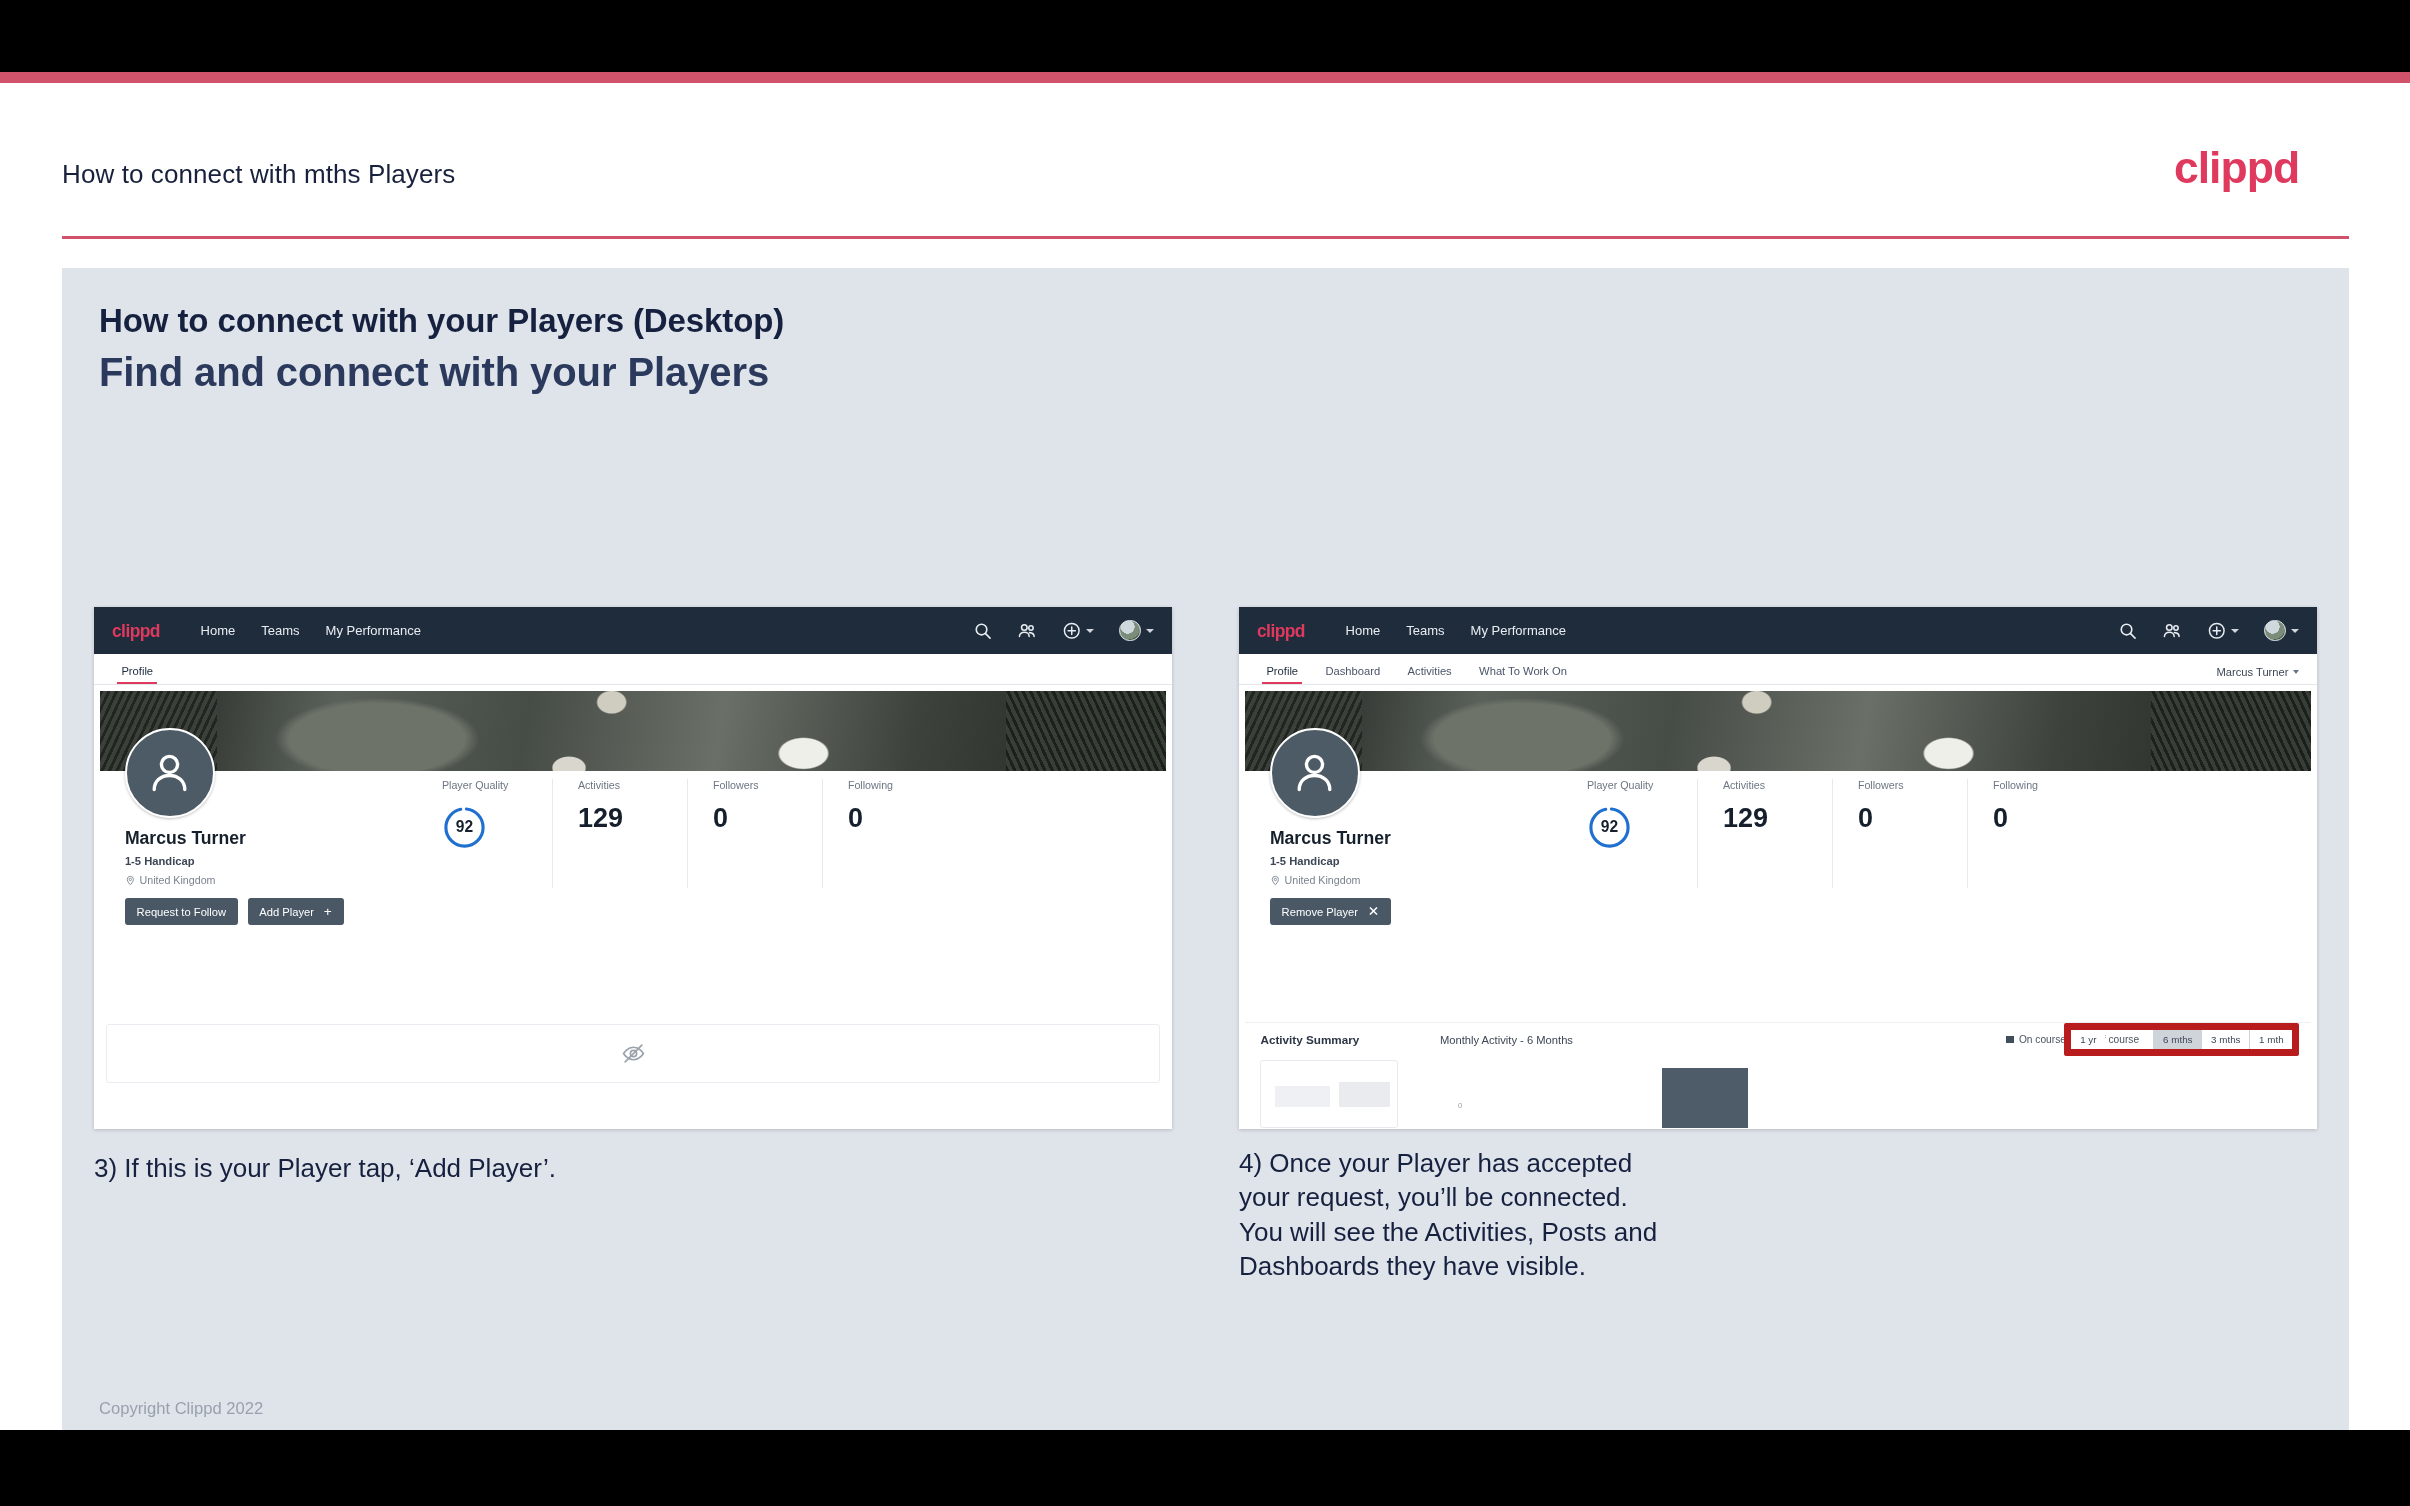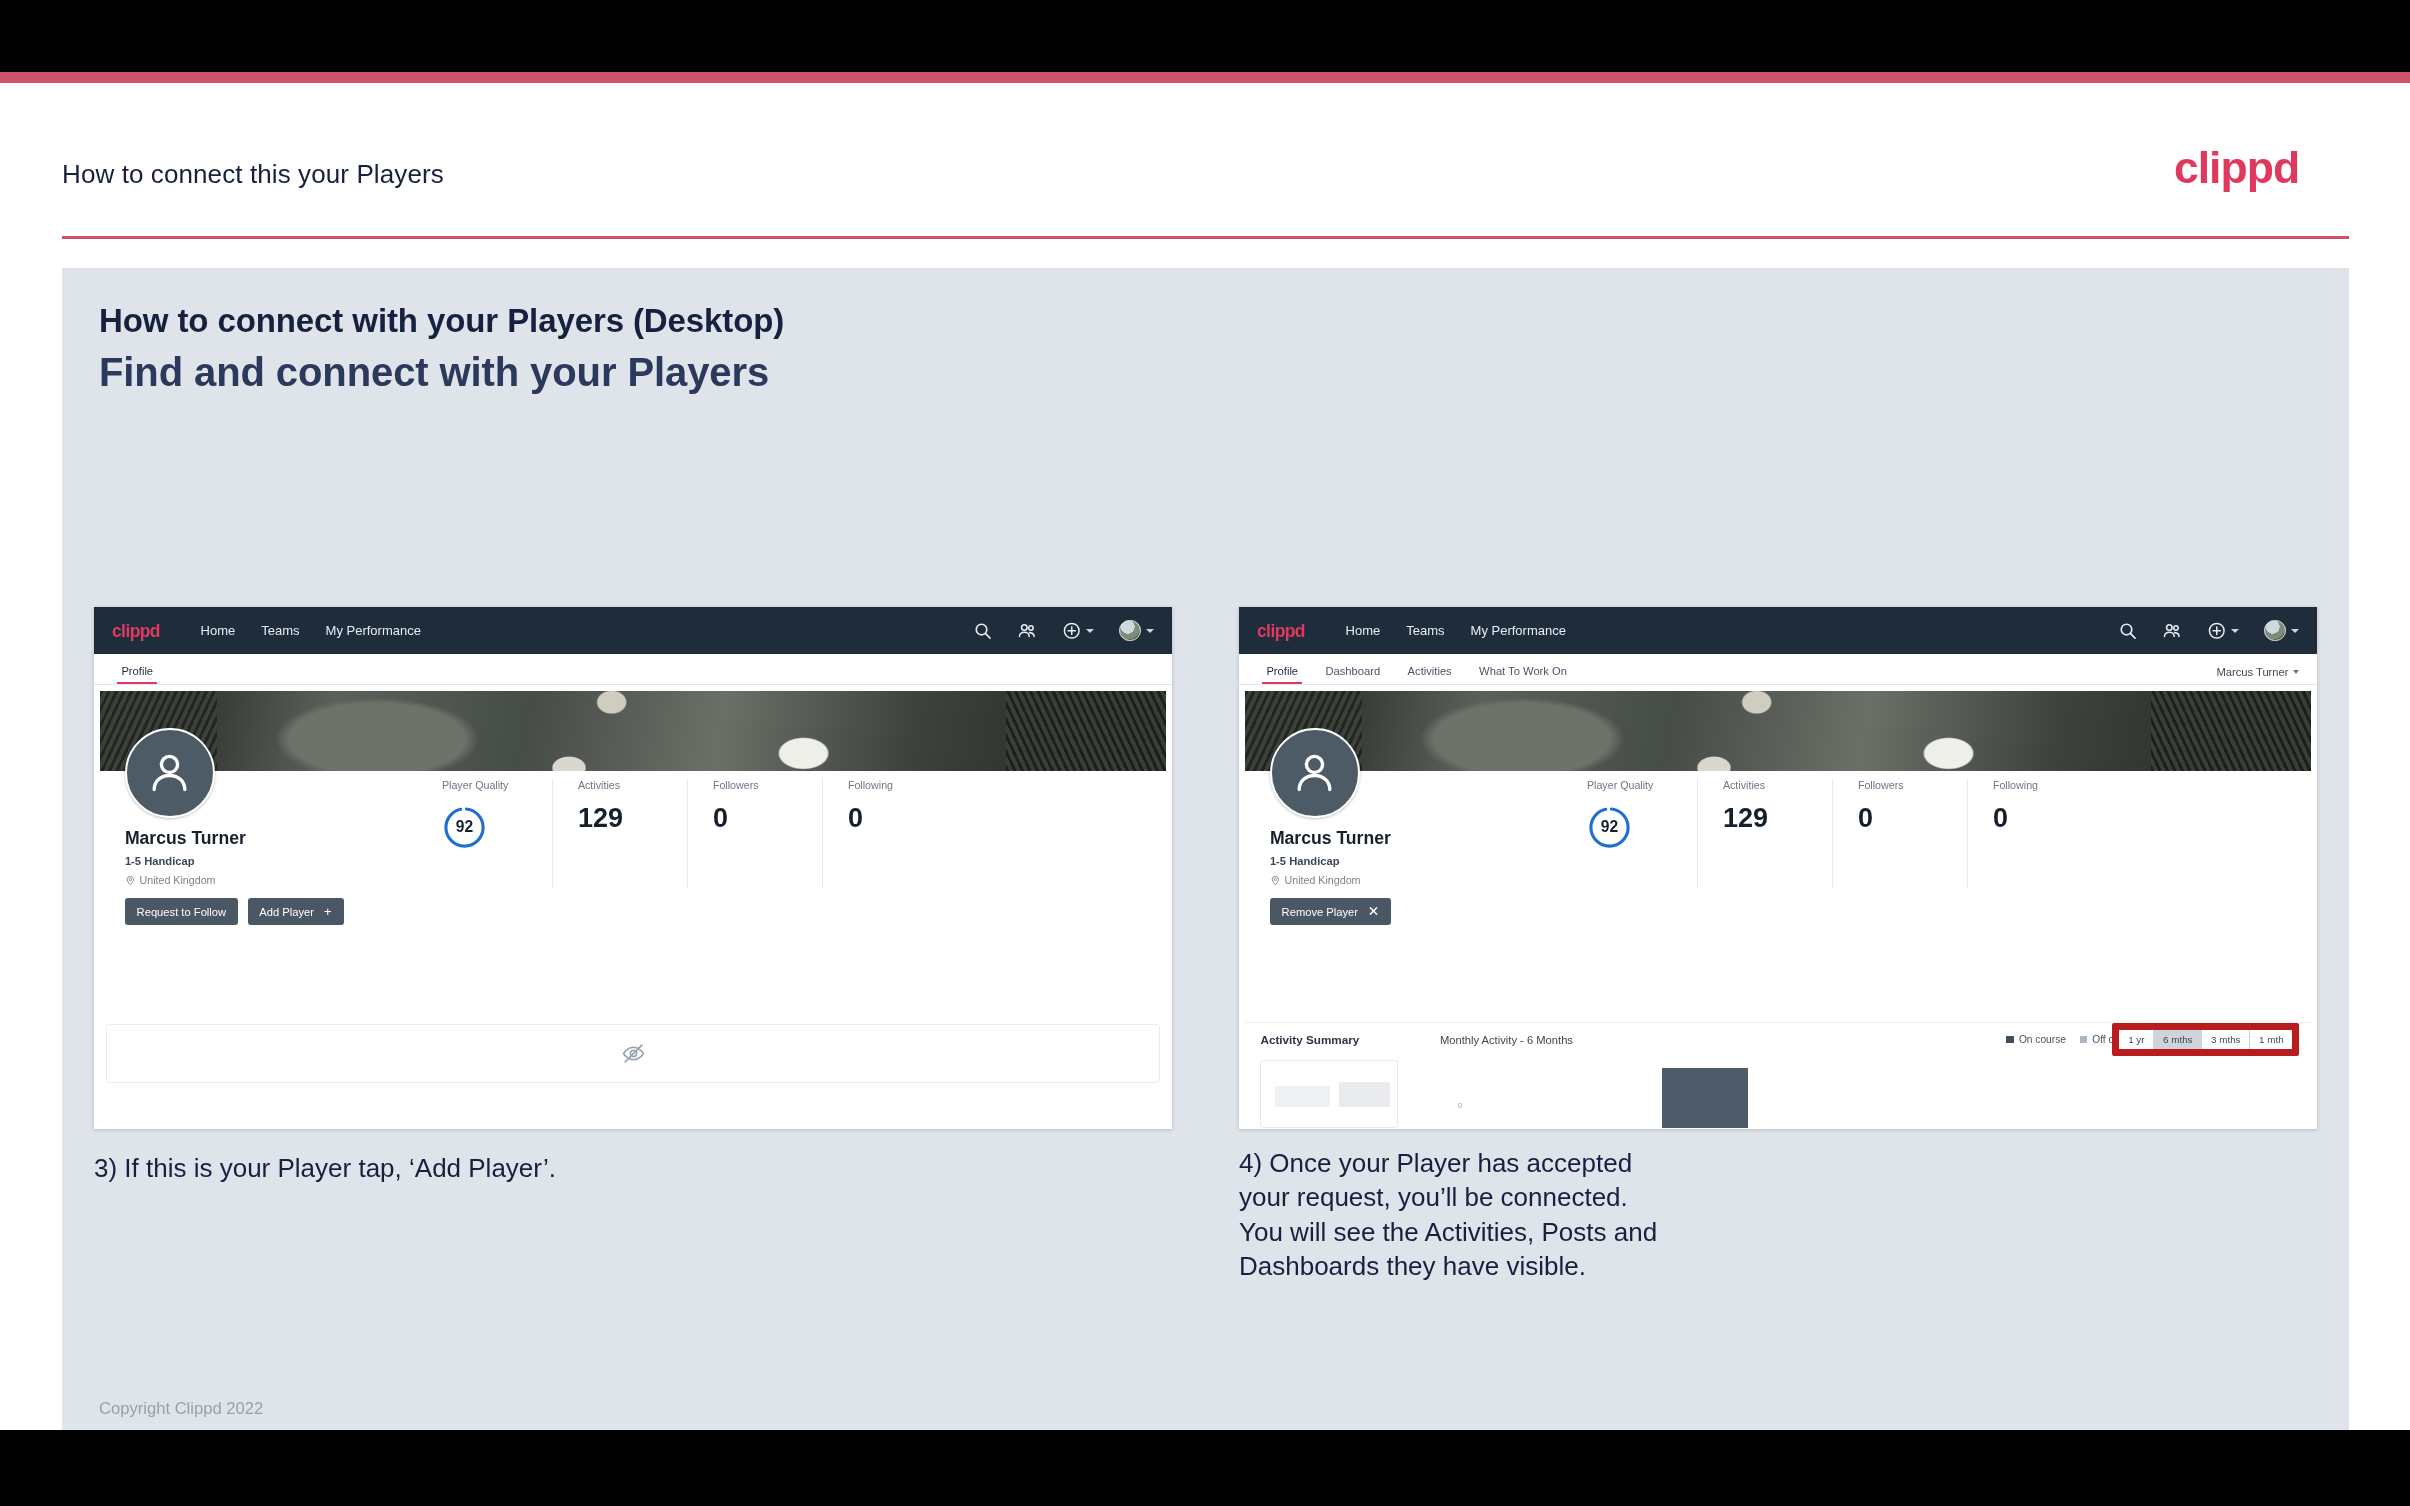--- a/index.html
+++ b/index.html
@@ -167,21 +167,21 @@
   }
   .act-row { position:relative; height:33px; display:flex; align-items:center; padding:0 15.6px; }
   .act-title { font-size:11.7px; font-weight:700; color:#2b3545; }
   .act-sub { position:absolute; left:195px; font-size:11.2px; color:#3c4654; }
   .act-legend { position:absolute; right:172px; display:flex; gap:13.7px; align-items:flex-start; }
   .lg { display:flex; align-items:center; gap:4.9px; font-size:10.2px; color:#4a5362; }
   .sw { width:7.8px; height:7.8px; display:inline-block; }
   .seg { position:absolute; right:11.7px; display:flex; border:7px solid #b91c1c; border-radius:2px; overflow:hidden; }
   .seg div { font-size:9.8px; color:#3d4756; padding:3.9px 8.8px; border-left:1px solid #cfd4da; background:#fff; white-space:nowrap; }
   .seg div:first-child { border-left:none; }
-  .seg div.on { background:#cfd4da; }
+  .seg div.on { background:#cfd4da;margin-left:48px; }
 
   .act-body { position:relative; height:72px; overflow:hidden; }
   .act-tile {
     position:absolute; left:15.6px; top:3.9px; width:138px; height:68px;
     border:1px solid #e6e9ee; border-radius:2.9px; background:#fff;
   }
   .act-tile .ph1 { position:absolute; left:13.7px; top:25px; width:55px; height:21.5px; background:#eef0f3; }
   .act-tile .ph2 { position:absolute; left:78px; top:21.5px; width:51px; height:25px; background:#e9ebef; }
   .act-axis0 { position:absolute; left:213px; top:45px; font-size:7.8px; color:#9aa3ad; }
   .act-bar { position:absolute; left:417px; top:11.7px; width:86px; height:60px; background:#4e5c6a; }
@@ -204,21 +204,21 @@
 <body>
 
 <div class="deck">
 
   <div class="top-black"></div>
   <div class="top-accent"></div>
 
   <div class="slide">
 
     <div class="slide-header">
-      <div class="header-title">How to connect this your Players</div>
+      <div class="header-title">How to connect with mths Players</div>
       <div class="brand-logo">
         <svg viewBox="0 0 180 62" xmlns="http://www.w3.org/2000/svg">
           <text x="0" y="46" font-family="Liberation Sans, sans-serif" font-size="46" font-weight="700" fill="#e0395e" letter-spacing="-1">clippd</text>
         </svg>
       </div>
     </div>
     <div class="header-rule"></div>
 
     <div class="panel">
 

